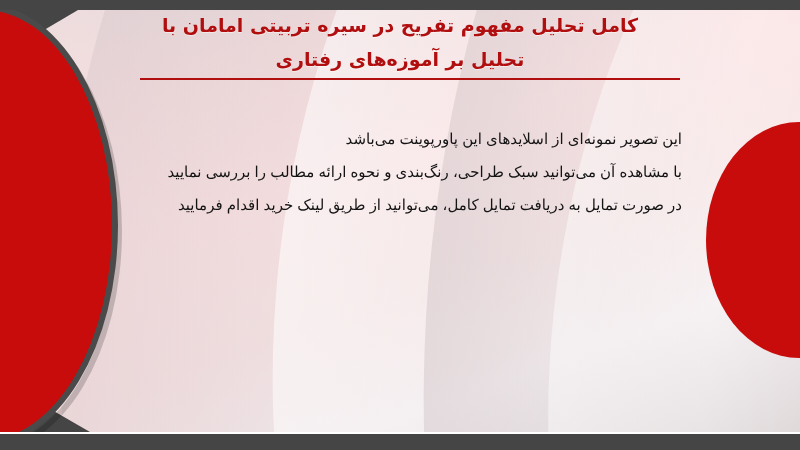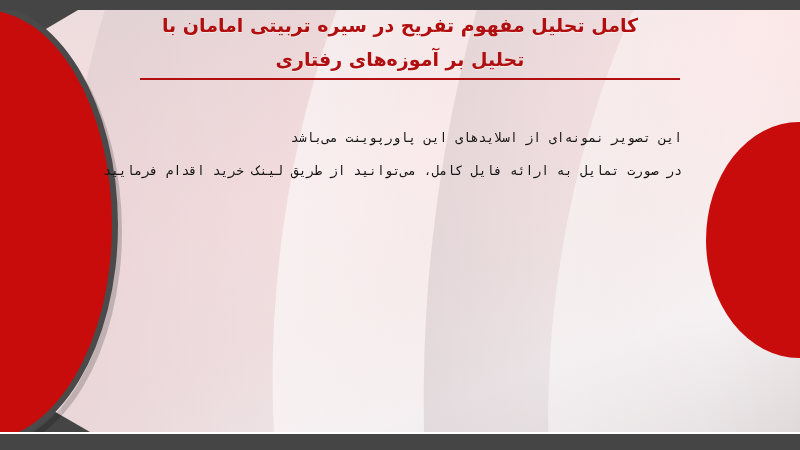--- a/index.html
+++ b/index.html
@@ -76,22 +76,22 @@
     position:absolute;left:140px;top:78px;width:540px;height:0;
     border-top:2px solid #b10f0f;z-index:6;
   }
 
   
   .body-block{
     position:absolute;right:118px;top:122px;width:600px;
     text-align:right;z-index:6;direction:rtl;
   }
   .body-line{
-    color:#141414;font-size:13px;line-height:33px;
-    font-family:Liberation Mono, monospace;white-space:nowrap;
+    color:#141414;font-size:15px;line-height:33px;
+    font-family:Liberation Sans, sans-serif;white-space:nowrap;
   }
 </style>
 </head>
 <body>
 
 <div class="slide">
 
   <div class="panel">
     <div class="band b1"></div>
     <div class="band b5"></div>
@@ -112,19 +112,20 @@
   </div>
 
   <div class="title-block">
     <div class="title-line">کامل تحلیل مفهوم تفریح در سیره تربیتی امامان با</div>
     <div class="title-line">تحلیل بر آموزه‌های رفتاری</div>
   </div>
   <div class="title-rule"></div>
 
   <div class="body-block">
     <div class="body-line">این تصویر نمونه‌ای از اسلایدهای این پاورپوینت می‌باشد</div>
-    <div class="body-line">در صورت تمایل به ارائه فایل کامل، می‌توانید از طریق لینک خرید اقدام فرمایید</div>
+    <div class="body-line">با مشاهده آن می‌توانید سبک طراحی، رنگ‌بندی و نحوه ارائه مطالب را بررسی نمایید</div>
+    <div class="body-line">در صورت تمایل به دریافت تمایل کامل، می‌توانید از طریق لینک خرید اقدام فرمایید</div>
   </div>
 
   <div class="bar-top"></div>
   <div class="bar-bottom"></div>
 
 </div>
 
 </body></html>

